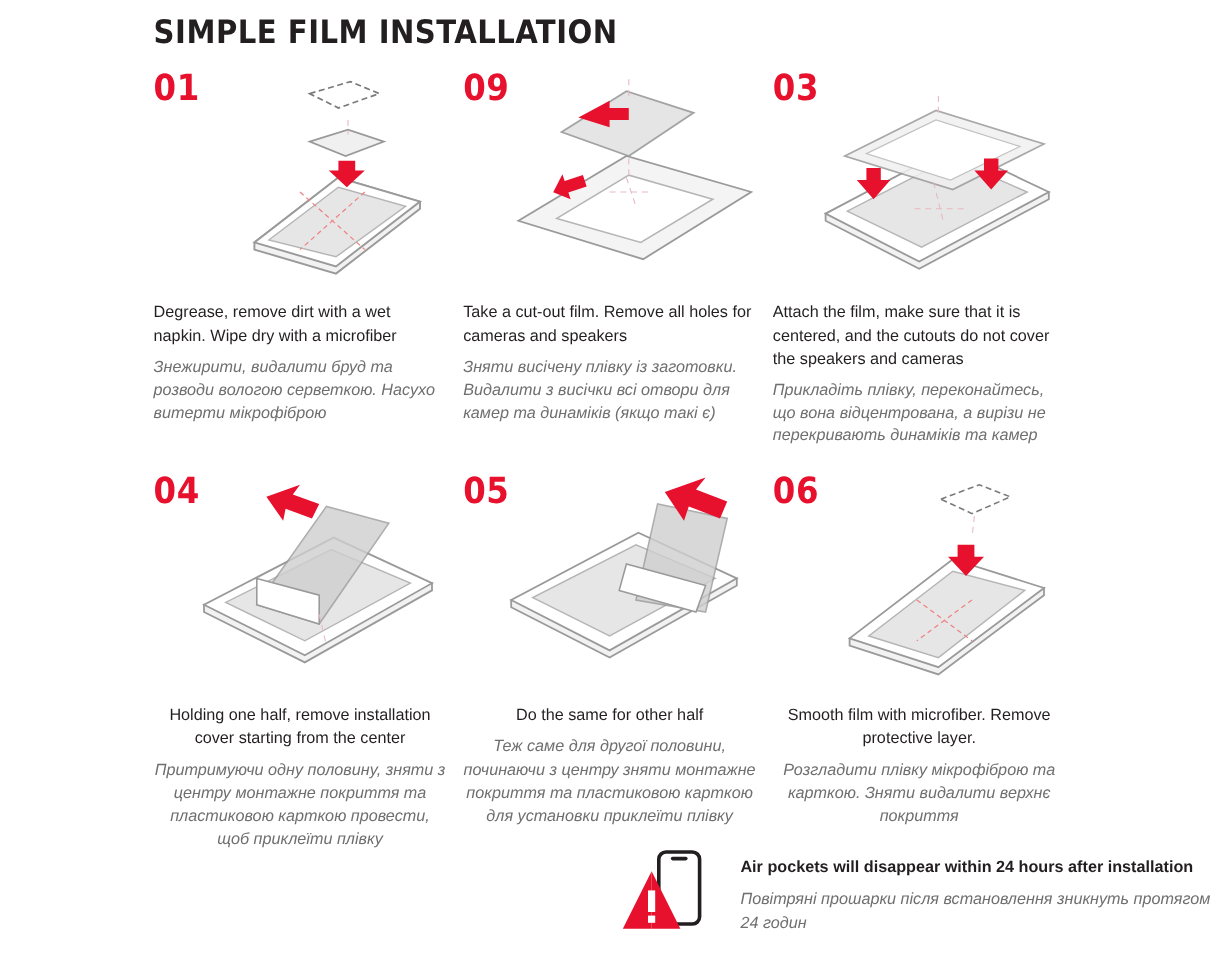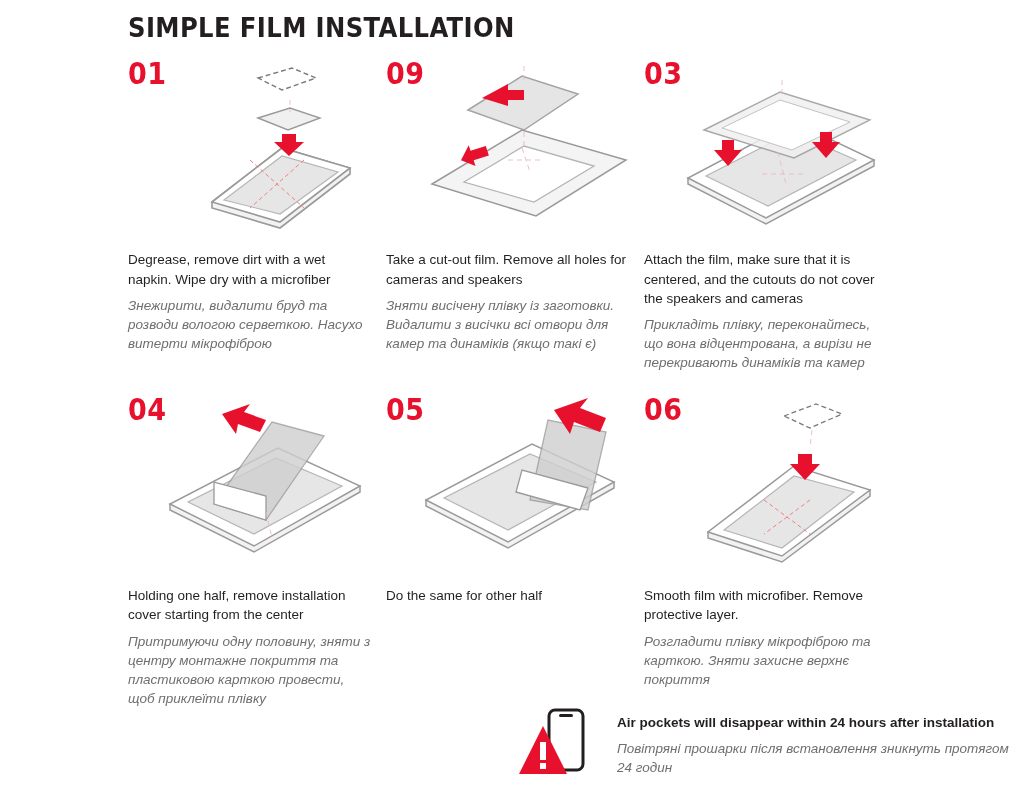--- a/index.html
+++ b/index.html
@@ -84,21 +84,21 @@
   }
   .text-uk {
     font-size: 13.5px;
     line-height: 1.42;
     color: #6f6f6f;
     font-style: italic;
     margin-top: 7px;
   }
 
   
-  .row2 .step { margin-top: 20px; }
+  .row2 .step { margin-top: 20px; text-align: center; }
 
   
   .footer {
     position: absolute;
     left: 515px;
     top: 706px;
     display: flex;
     align-items: center;
     gap: 16px;
   }
@@ -254,20 +254,21 @@
 
           <path d="M118,108 L136,28 L194,40 L176,118 Z" fill="#cfcfcf" stroke="#9a9a9a" stroke-width="1.3" opacity="0.8"></path>
           <path d="M104,100 L168,118 L176,96 L110,78 Z" fill="#ffffff" stroke="#9a9a9a" stroke-width="1.3"></path>
 
           <g fill="#e8112d">
             <path d="M142,18 L176,6 L168,16 L194,26 L188,40 L162,30 L158,42 Z"></path>
           </g>
         </svg>
       </div>
       <div class="text-en">Do the same for other half</div>
+      <div class="text-uk">Теж саме для другої половини, починаючи з центру зняти монтажне покриття та пластиковою карткою для установки приклеїти плівку</div>
     </div>
 
     <div class="step">
       <div class="step-num">06</div>
       <div class="art">
         <svg width="230" height="176" viewBox="0 0 230 176">
 
           <path d="M38,140 L38,146 L112,170 L200,104 L200,98 Z" fill="#f2f2f2" stroke="#9a9a9a" stroke-width="1.5"></path>
           <path d="M38,140 L112,164 L200,98 L124,74 Z" fill="#ffffff" stroke="#9a9a9a" stroke-width="1.5"></path>
           <path d="M54,138 L112,156 L184,100 L124,84 Z" fill="#e6e6e6" stroke="#b5b5b5" stroke-width="1.2"></path>
@@ -281,21 +282,21 @@
 
           <g fill="#e8112d">
             <path d="M128,62 L142,62 L142,72 L150,72 L135,88 L120,72 L128,72 Z"></path>
           </g>
           <g stroke="#e8b9bf" stroke-width="0.9" stroke-dasharray="5 4">
             <line x1="142" y1="38" x2="140" y2="56"></line>
           </g>
         </svg>
       </div>
       <div class="text-en">Smooth film with microfiber. Remove protective layer.</div>
-      <div class="text-uk">Розгладити плівку мікрофіброю та карткою. Зняти захисне верхнє покриття</div>
+      <div class="text-uk">Розгладити плівку мікрофіброю та карткою. Зняти видалити верхнє покриття</div>
     </div>
   </div>
 
   <div class="footer">
     <div class="warn-icon">
       <svg width="86" height="72" viewBox="0 0 86 72">
 
         <rect x="34" y="2" width="34" height="60" rx="6" ry="6" fill="#ffffff" stroke="#231f20" stroke-width="3"></rect>
         <rect x="44" y="6" width="14" height="3" rx="1.5" fill="#231f20"></rect>
 

